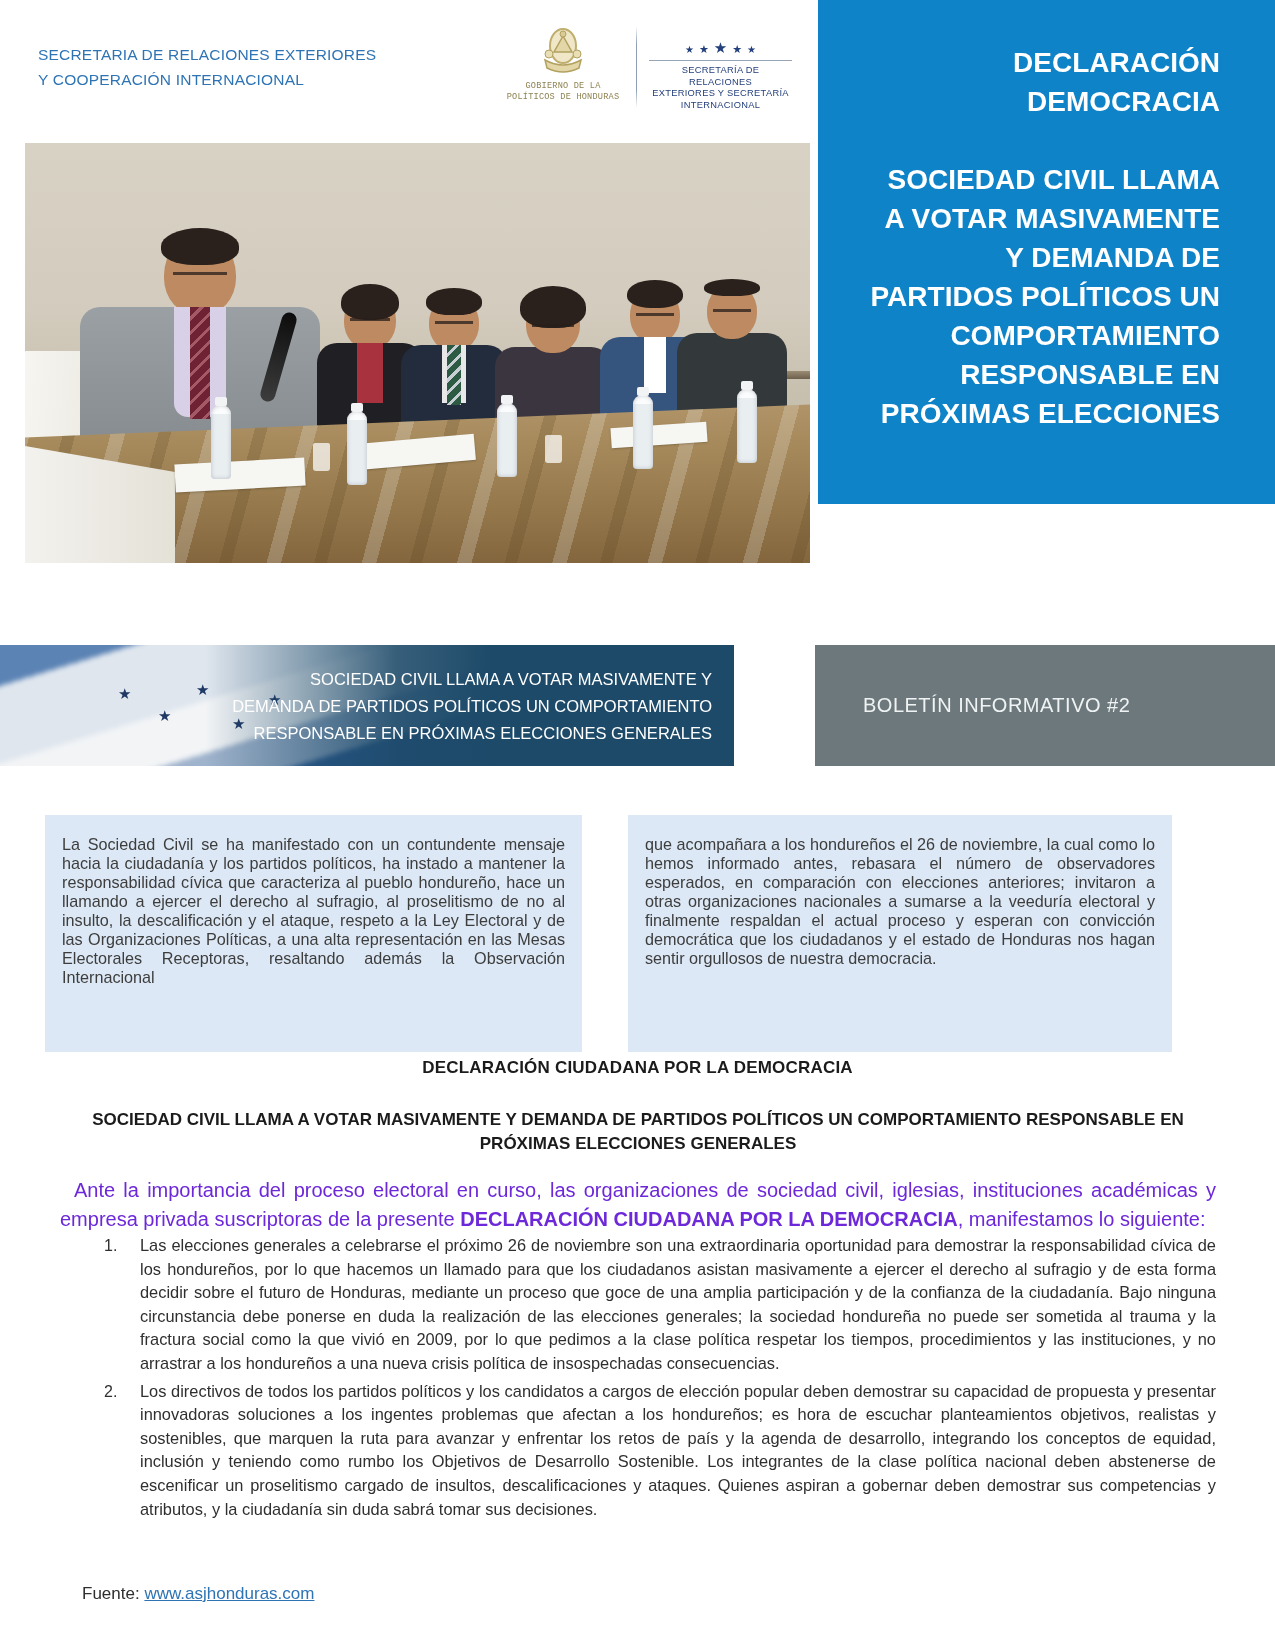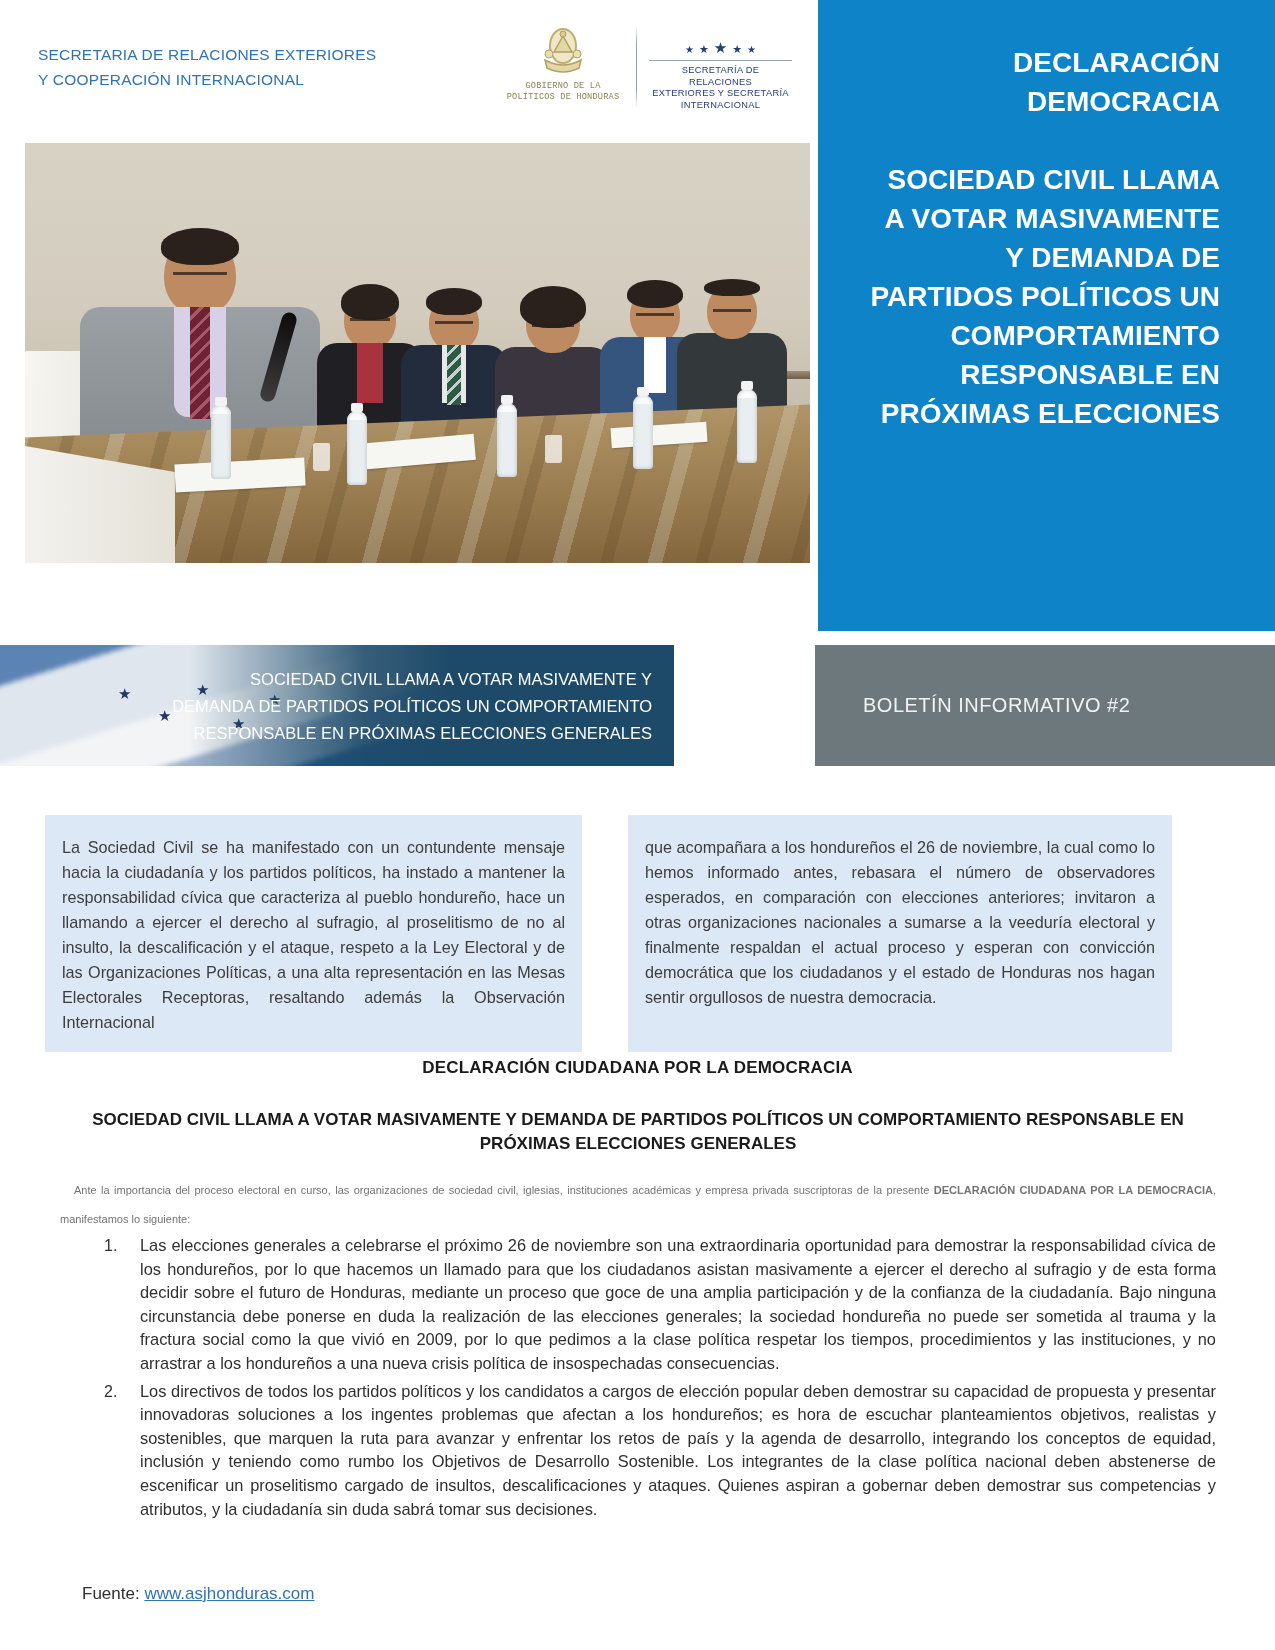--- a/index.html
+++ b/index.html
@@ -14,21 +14,21 @@
   .gov-caption { font-family:Liberation Mono, monospace; font-size:8.6px; line-height:10.5px; color:#8e8352; letter-spacing:.2px; margin-top:1px; }
   .logo-divider { width:1px; height:82px; margin:2px 12px 0 12px; background:linear-gradient(180deg, rgba(143,160,179,0) 0%, #8fa0b3 22%, #8fa0b3 78%, rgba(143,160,179,0) 100%); }
   .logo-right { width:150px; text-align:center; color:#24407c; padding-top:16px; }
   .stars { line-height:16px; color:#24407c; white-space:nowrap; }
   .stars .s { font-size:10px; } .stars .m { font-size:11px; } .stars .b { font-size:15px; }
   .stars span { margin:0 2.5px; }
   .logo-rule { height:1px; background:#96a4b6; margin:2px 0 4px 0; }
   .sec-caption { font-size:9.3px; font-weight:normal; line-height:11.5px; letter-spacing:.3px; }
 
   
-  .title-box { position:absolute; left:818px; top:0; width:457px; height:631px; background:#0e83c8; color:#ffffff; text-align:right; padding:43px 55px 0 28px; }
+  .title-box { position:absolute; left:818px; top:0; width:457px; height:504px; background:#0e83c8; color:#ffffff; text-align:right; padding:43px 55px 0 28px; }
   .title-box .t { font-weight:bold; font-size:28px; line-height:39px; white-space:nowrap; }
   .title2 { margin-top:39px; }
 
   
   .photo { position:absolute; left:25px; top:143px; width:785px; height:420px; overflow:hidden; background:linear-gradient(180deg,#d8d2c5 0%,#d3ccbe 40%,#c9c1b0 58%,#bdb4a2 100%); }
   .rail { position:absolute; left:0; top:228px; width:100%; height:8px; background:linear-gradient(180deg,#9b8c74,#6d5f4b); }
   .curtain { position:absolute; left:-14px; top:208px; width:118px; height:215px; background:linear-gradient(90deg,#f7f6f2 0%,#eceae2 70%,#ddd9cd 100%); transform:skewX(-5deg); border-radius:6px; }
   .person { position:absolute; }
   .head { position:relative; margin:0 auto; background:#bd8a61; border-radius:50% 50% 46% 46%; }
   .hair { position:absolute; top:-7px; left:-3px; right:-3px; height:55%; background:#2a211c; border-radius:50% 50% 42% 42%; }
@@ -42,38 +42,38 @@
     clip-path:polygon(0 24%, 100% 4%, 100% 100%, 0 100%); }
   .tablecloth::after { content:""; position:absolute; inset:0;
     background:repeating-linear-gradient(105deg, rgba(255,255,255,.20) 0 14px, rgba(255,255,255,0) 14px 46px, rgba(90,65,30,.22) 46px 58px, rgba(255,255,255,0) 58px 92px); }
   .skirt { position:absolute; left:0; bottom:0; width:150px; height:130px; background:linear-gradient(90deg,#f3f2ee,#e4e1d7); clip-path:polygon(0 10%, 100% 30%, 100% 100%, 0 100%); }
   .bottle { position:absolute; width:20px; height:74px; background:linear-gradient(180deg,#fbfcfd 0 12%,#e9eef1 12% 100%); border-radius:9px 9px 4px 4px; box-shadow:inset 0 0 4px rgba(120,130,140,.45); }
   .bottle::before { content:""; position:absolute; top:-8px; left:4px; width:12px; height:9px; background:#f2f3f4; border-radius:2px; }
   .glass { position:absolute; width:17px; height:28px; background:rgba(255,255,255,.72); border-radius:2px 2px 3px 3px; }
   .paper { position:absolute; background:#f6f6f3; box-shadow:0 1px 2px rgba(60,50,30,.35); }
 
   
-  .banner { position:absolute; left:0; top:645px; width:674px; height:121px; background:#ef4444; overflow:hidden; }
+  .banner { position:absolute; left:0; top:645px; width:734px; height:121px; background:#ef4444; overflow:hidden; }
   .flag { position:absolute; left:-45px; top:-60px; width:540px; height:250px; transform:rotate(-12deg);
     background:linear-gradient(175deg,#5b83b4 0 20%, #dfe6ee 20% 45%, #f2f4f6 45% 62%, #9fb3cc 62% 75%, #2d5a94 75% 100%); filter:blur(2.5px); }
   .fstar { position:absolute; color:#1f3864; font-size:15px; }
   .banner-fade { position:absolute; inset:0; background:linear-gradient(90deg, rgba(29,74,105,0) 0%, rgba(29,74,105,0) 28%, rgba(29,74,105,.88) 54%, #1d4a69 67%); }
   .banner-text { position:absolute; right:22px; top:50%; transform:translateY(-50%); width:540px; text-align:right; color:#ffffff; font-size:16.5px; line-height:27px; white-space:nowrap; }
   .bulletin { position:absolute; left:815px; top:645px; width:460px; height:121px; background:#6d787c; display:flex; align-items:center; }
   .bulletin-label { color:#eff3f3; font-size:20px; letter-spacing:.5px; padding-left:48px; }
 
   
-  .panel { position:absolute; top:815px; height:237px; background:#dce8f5; color:#3d3d3d; font-size:16.2px; line-height:25px; text-align:justify; padding:20px 17px; }
+  .panel { position:absolute; top:815px; height:237px; background:#dce8f5; color:#3d3d3d; font-size:16.2px; line-height:19px; text-align:justify; padding:20px 17px; }
   .panel-left { left:45px; width:537px; }
   .panel-right { left:628px; width:544px; }
 
   
   .h1 { position:absolute; left:0; top:1058px; width:100%; text-align:center; font-weight:bold; font-size:17px; color:#1b1b1b; letter-spacing:.2px; }
   .h2 { position:absolute; left:60px; top:1108px; width:1156px; text-align:center; font-weight:bold; font-size:17px; line-height:24px; color:#1b1b1b; }
-  .intro { position:absolute; left:60px; top:1176px; width:1156px; font-size:11px; line-height:28.5px; color:#737373; text-align:justify; text-indent:14px; }
+  .intro { position:absolute; left:60px; top:1176px; width:1156px; font-size:20px; line-height:28.5px; color:#6d28d9; text-align:justify; text-indent:14px; }
   .list { position:absolute; left:100px; top:1234px; width:1116px; color:#2f2f2f; }
   .item { display:flex; margin-bottom:4px; }
   .num { width:40px; flex:0 0 40px; font-size:16px; line-height:23.6px; padding-left:4px; }
   .itxt { flex:1; font-size:16.4px; line-height:23.6px; text-align:justify; }
 
   
   .source { position:absolute; left:82px; top:1584px; font-size:17px; color:#2f2f2f; }
   .link { color:#2e74b5; text-decoration:underline; cursor:pointer; }
 </style>
 </head>

